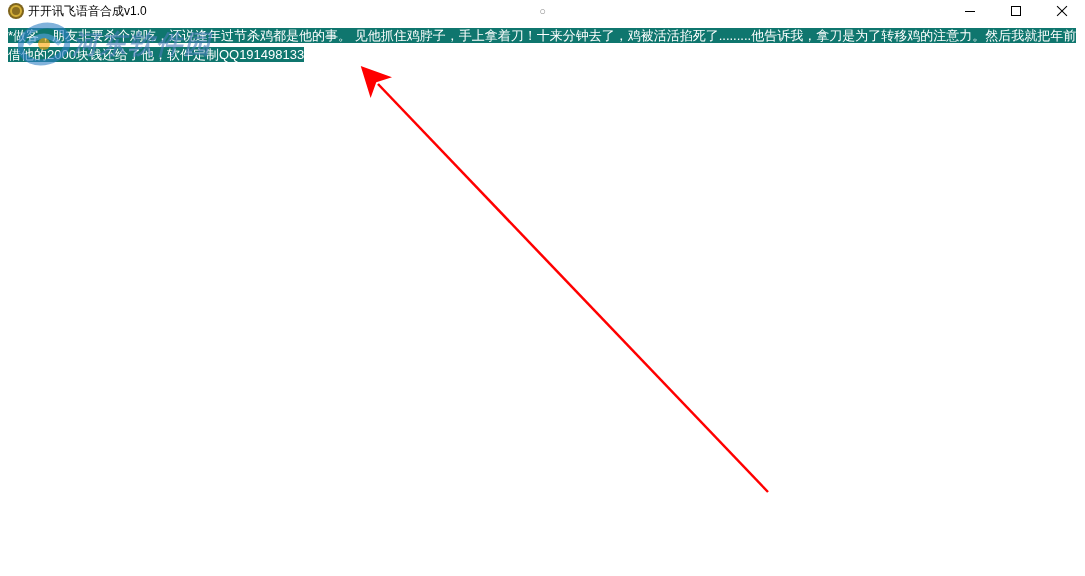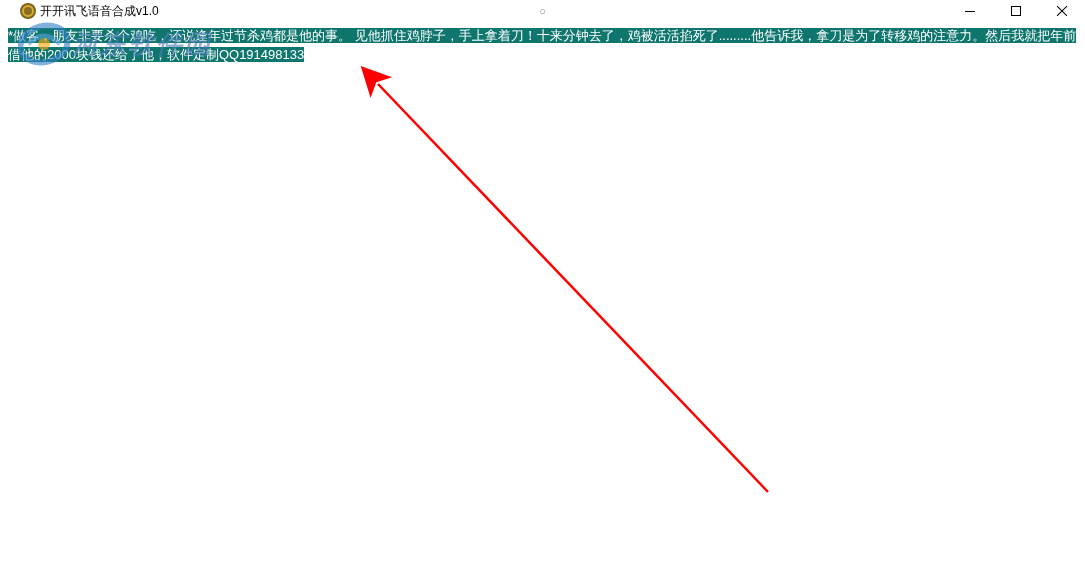--- a/index.html
+++ b/index.html
@@ -20,21 +20,21 @@
       height: 576px;
       background: #ffffff;
       position: relative;
     }
     .titlebar {
       height: 22px;
       background: #ffffff;
       display: flex;
       align-items: center;
       justify-content: space-between;
-      padding: 0 0 0 20px;
+      padding: 0 0 0 8px;
       position: relative;
     }
     .titlebar-left {
       display: flex;
       align-items: center;
       gap: 4px;
     }
     .app-icon {
       width: 16px;
       height: 16px;

